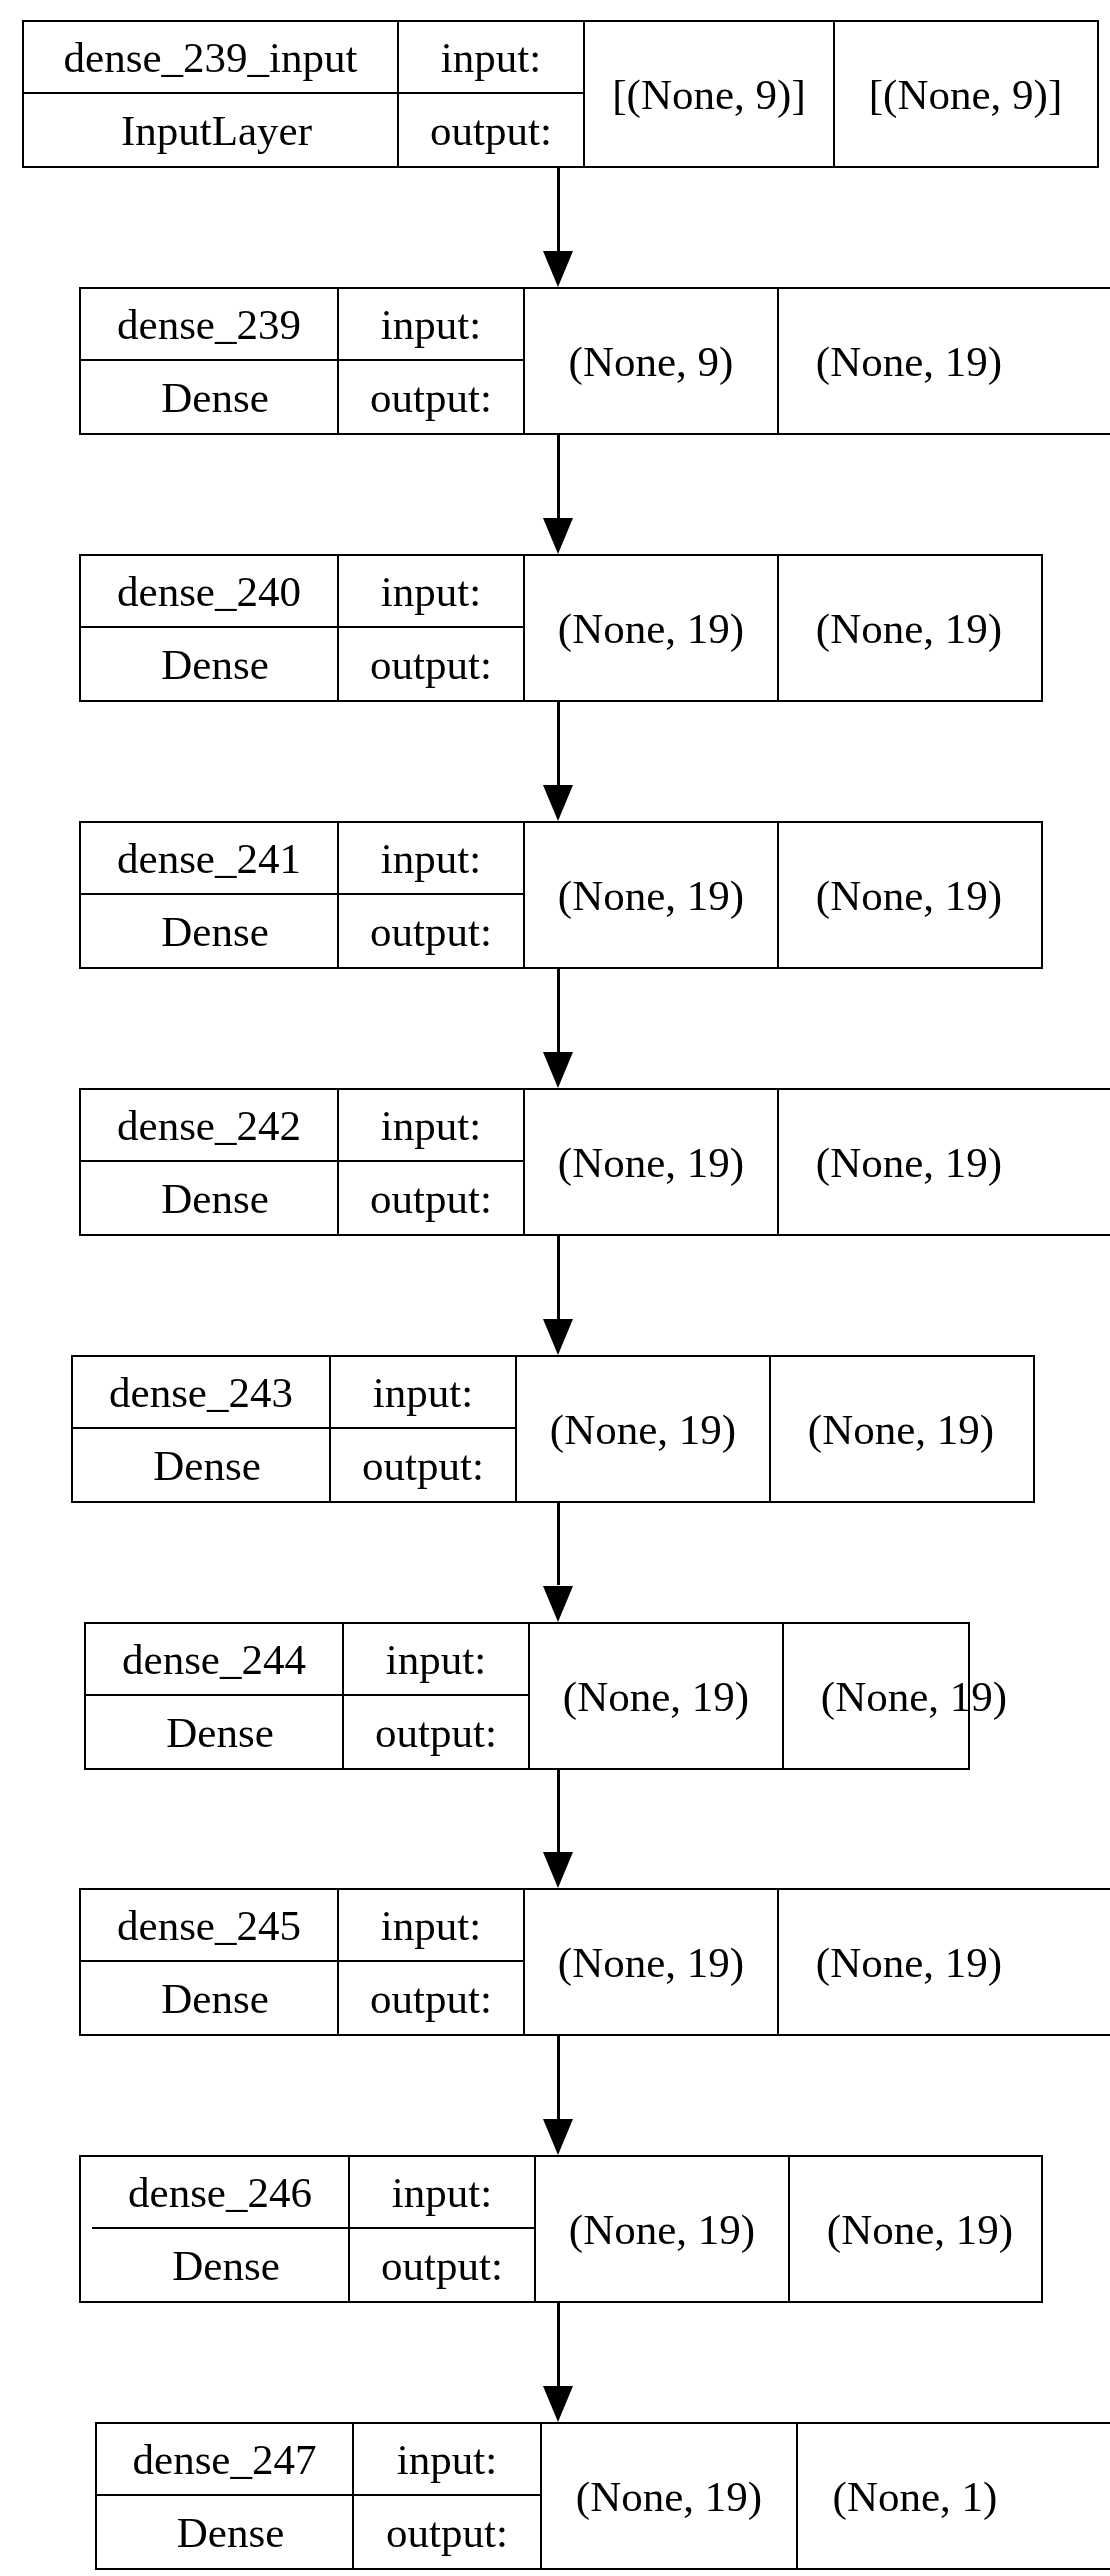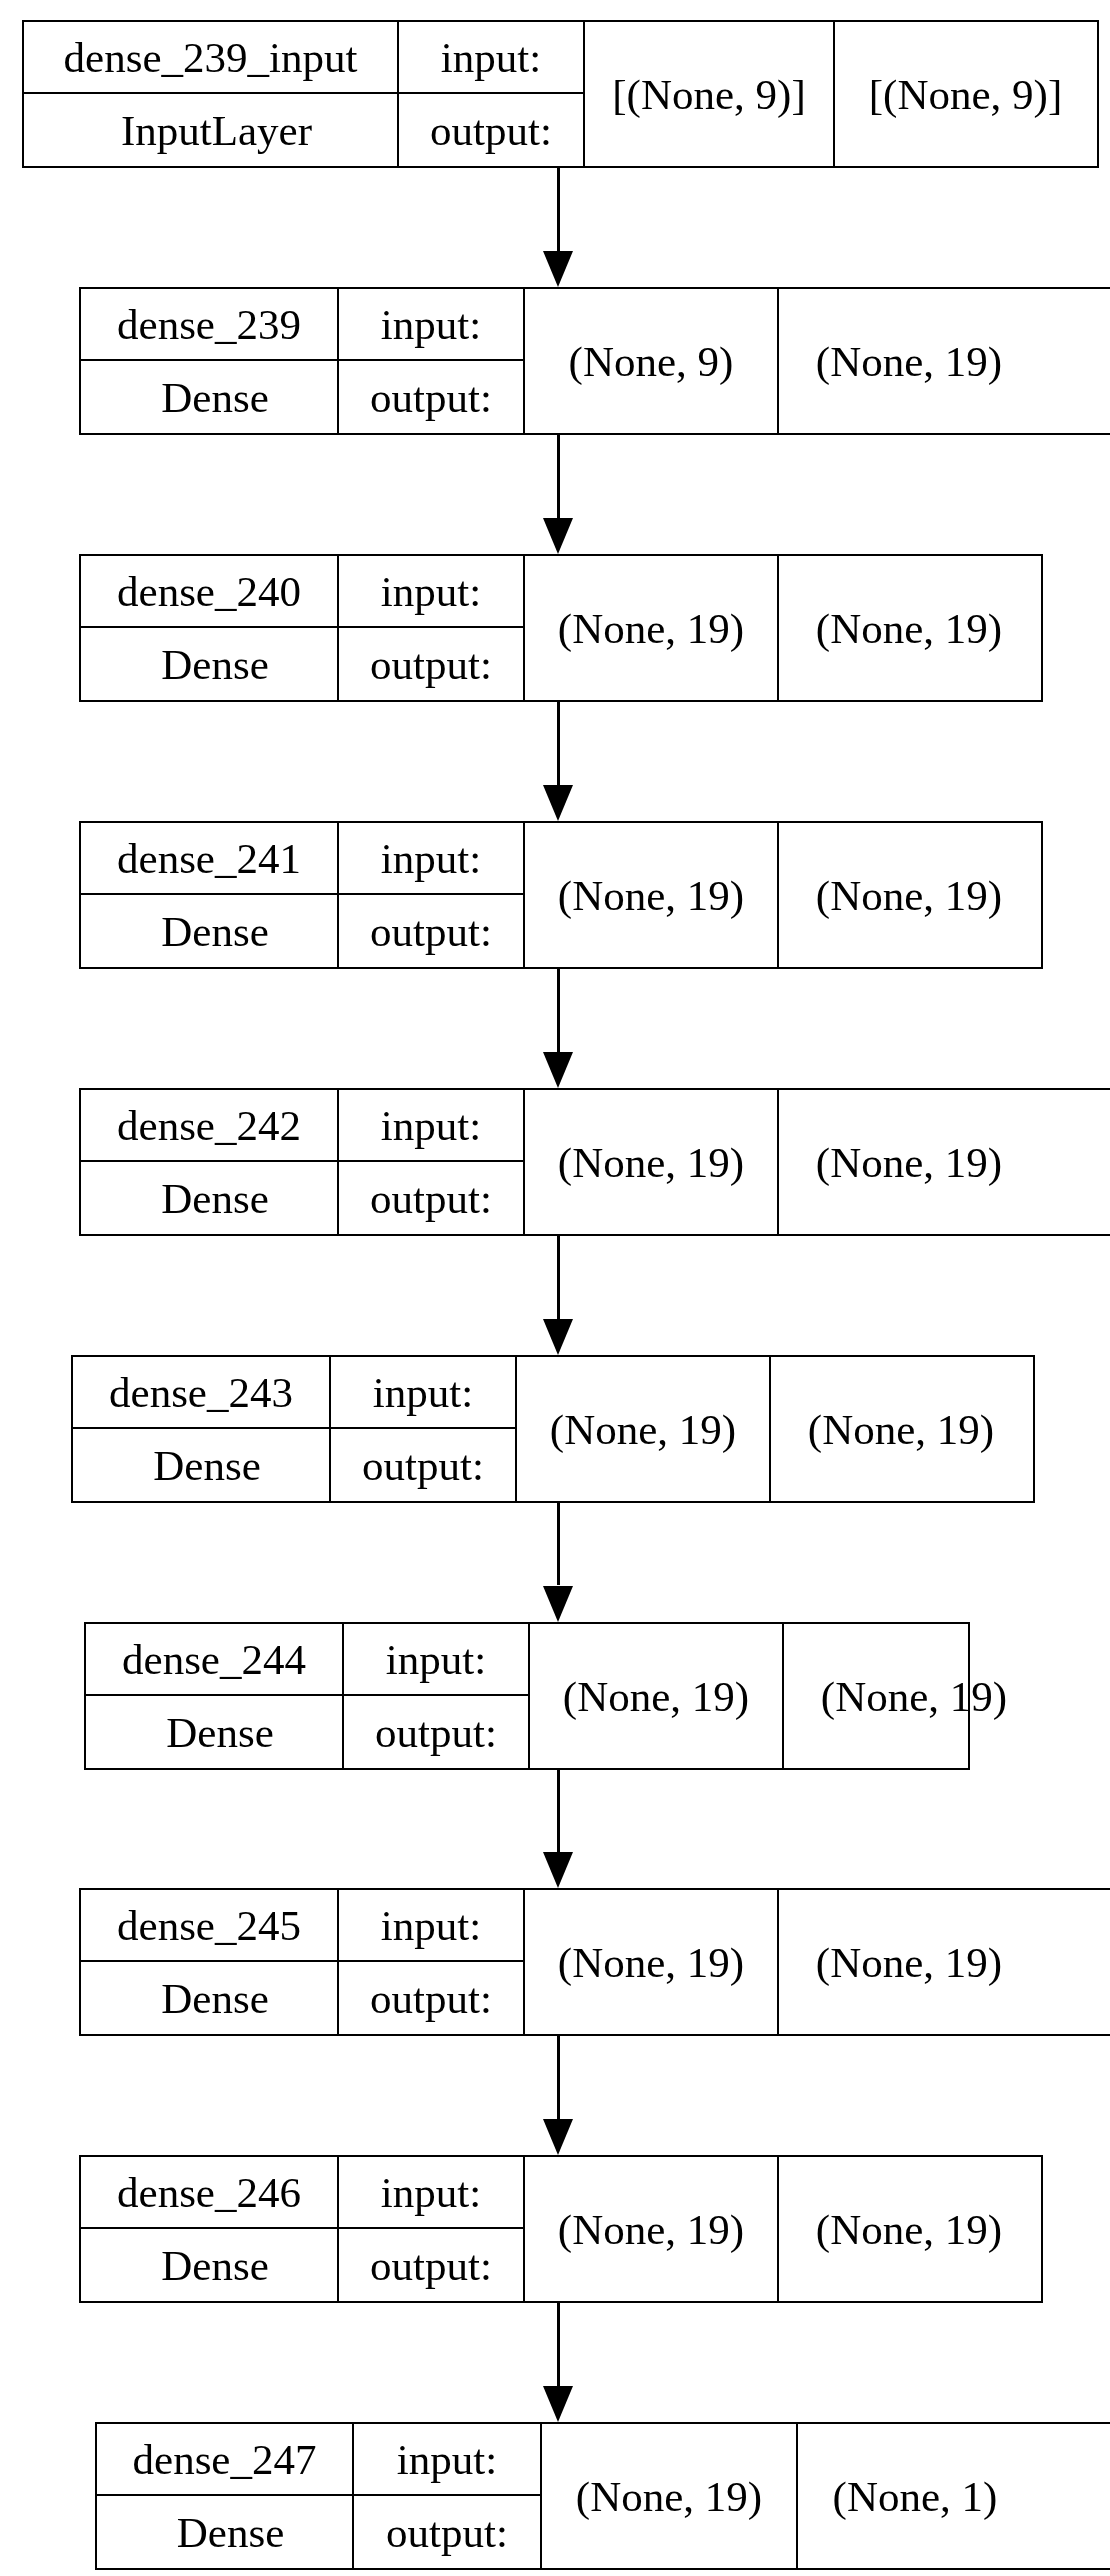--- a/index.html
+++ b/index.html
@@ -169,21 +169,21 @@
     <div class="cell gs4">(None, 19)</div>
     <div class="cell g21">Dense</div>
     <div class="cell g22">output:</div>
   </div>
 
   <div>
     <div class="edge-line" style="top:2036px"></div>
     <div class="edge-head" style="top:2119px"></div>
   </div>
 
-  <div class="node" style="top:2155px;left:79px;width:964px;grid-template-columns:258px 186px 254px 260px;">
+  <div class="node" style="top:2155px;left:79px;width:964px;grid-template-columns:258px 186px 254px 260px;padding-left:11px;">
     <div class="cell g11">dense_246</div>
     <div class="cell g12">input:</div>
     <div class="cell gs3">(None, 19)</div>
     <div class="cell gs4">(None, 19)</div>
     <div class="cell g21">Dense</div>
     <div class="cell g22">output:</div>
   </div>
 
   <div>
     <div class="edge-line" style="top:2303px"></div>

